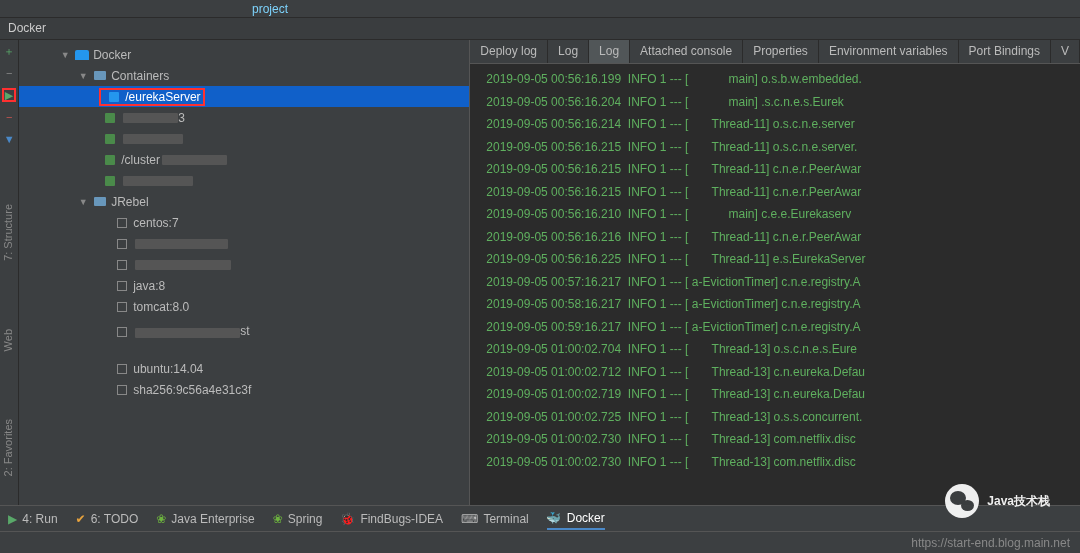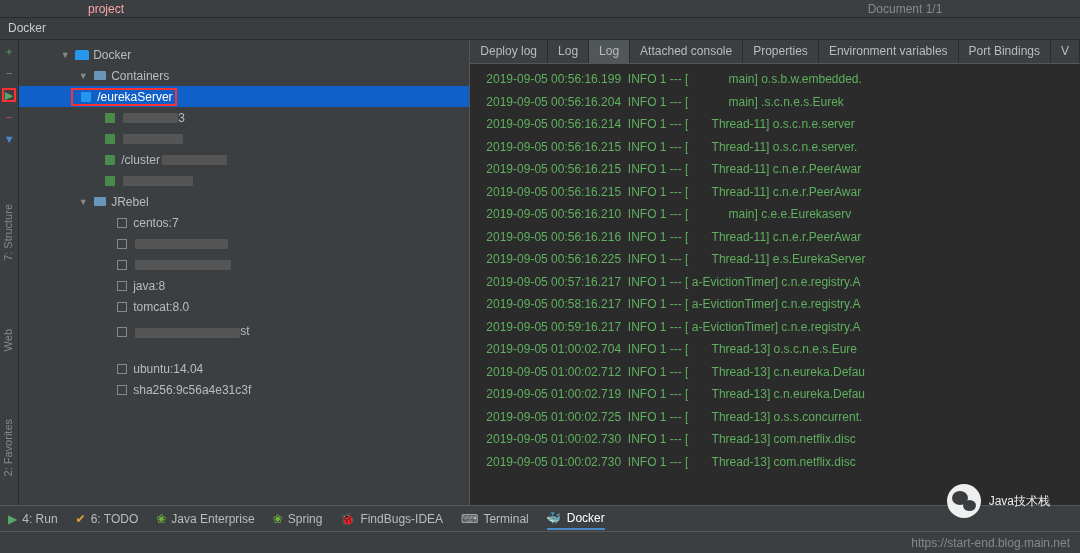--- a/index.html
+++ b/index.html
@@ -1,18 +1,18 @@
 <!DOCTYPE html>
 <html><head>
 <meta charset="utf-8">
 <style>
 * { margin:0; padding:0; box-sizing:border-box; font-family:"Segoe UI",Arial,sans-serif; font-size:12px; }
 body { background:#3c3f41; color:#bbbbbb; width:1080px; height:553px; overflow:hidden; position:relative; }
 .top-bar { height:18px; background:#3c3f41; display:flex; align-items:center; padding:0 8px; border-bottom:1px solid #2b2b2b; }
-.top-left { flex:0 0 280px; padding-left:80px; color:#fca5a5; }
+.top-left { flex:0 0 280px; padding-left:80px; color:#7dd3fc;text-align:right; }
 .top-right { flex:1; text-align:center; color:#888; padding-left:450px; }
 .panel-header { height:22px; background:#3a3d3f; color:#ccc; padding:3px 8px; border-bottom:1px solid #2b2b2b; font-weight:normal; }
 .main-area { display:flex; height:475px; }
 .left-rail { width:20px; background:#3c3f41; border-right:1px solid #2b2b2b; display:flex; flex-direction:column; align-items:center; padding-top:4px; gap:8px; }
 .rail-icon { width:14px; height:14px; display:flex; align-items:center; justify-content:center; font-size:11px; }
 .vertical-tabs { position:absolute; left:0; top:200px; width:20px; display:flex; flex-direction:column; gap:60px; }
 .vtab { writing-mode:vertical-rl; transform:rotate(180deg); color:#888; font-size:11px; white-space:nowrap; padding:4px 2px; }
 .red-box { border:2px solid #ff3030; }
 .tree-panel { width:470px; background:#3c3f41; padding:4px 0; overflow:hidden; }
 .tree-row { display:flex; align-items:center; height:21px; padding-left:8px; white-space:nowrap; cursor:default; }
@@ -28,38 +28,37 @@
 .log-panel { flex:1; background:#2b2b2b; display:flex; flex-direction:column; border-left:1px solid #555; }
 .tabs { display:flex; background:#3c3f41; height:24px; border-bottom:1px solid #555; }
 .tab { padding:4px 10px; color:#bbb; border-right:1px solid #2b2b2b; cursor:pointer; white-space:nowrap; }
 .tab.active { background:#515658; }
 .log-body { flex:1; padding:4px 6px; overflow:hidden; font-family:"Consolas","Courier New",monospace; font-size:12px; line-height:22.5px; color:#5fb05f; white-space:pre; }
 .log-line { display:block;margin-left:10px; }
 .bottom-bar { position:absolute; bottom:22px; left:0; right:0; height:26px; background:#3c3f41; border-top:1px solid #555; display:flex; align-items:center; padding:0 8px; gap:18px; }
 .btab { display:flex; align-items:center; gap:5px; color:#bbb; cursor:pointer; }
 .btab.active { color:#fff; border-bottom:2px solid #4a88c7; padding-bottom:3px; margin-bottom:-3px; }
 .status-bar { position:absolute; bottom:0; left:0; right:0; height:22px; background:#3c3f41; border-top:1px solid #555; display:flex; align-items:center; justify-content:flex-end; padding:0 10px; color:#888; font-size:11px; }
-.watermark { position:absolute; right:30px; bottom:35px; display:flex; align-items:center; gap:8px; color:#fff; font-size:22px; opacity:0.92; pointer-events:none; }
+.watermark { position:absolute; right:30px; bottom:35px; display:flex; align-items:center; gap:8px; color:#fff; font-size:22px; opacity:0.92; pointer-events:none;font-weight:bold; }
 .wechat { width:34px; height:34px; background:#fff; border-radius:50%; position:relative; }
 .wechat::before,.wechat::after{content:"";position:absolute;background:#3c3f41;border-radius:50%;}
 .wechat::before{width:16px;height:14px;left:5px;top:7px;}
 .wechat::after{width:13px;height:11px;right:5px;bottom:7px;}
 .green-tri { color:#59a869; font-size:12px; }
 .bug { color:#e8a33d; }
 .spring { color:#6db33f; }
 .fbug { color:#d9534f; }
 .term { color:#bbb; }
 .dock { color:#2496ed; }
 </style>
 </head>
 <body>
 
 <div class="top-bar">
   <div class="top-left">project</div>
-  <div class="top-right">Document 1/1</div>
 </div>
 
 <div class="panel-header">Docker</div>
 
 <div class="main-area">
   <div class="left-rail">
     <div class="rail-icon" style="color:#59a869">＋</div>
     <div class="rail-icon" style="color:#888">−</div>
     <div class="rail-icon red-box" style="color:#59a869;padding:2px;">▶</div>
     <div class="rail-icon" style="color:#c75450">−</div>
@@ -75,21 +74,21 @@
       <span>Docker</span>
     </div>
     <div class="tree-row" style="padding-left:58px">
       <span class="arrow">▼</span>
       <span class="tree-icon">
           <span class="folder"></span>
         </span>
       <span>Containers</span>
     </div>
     <div id="containers">
-        <div class="tree-row selected" style="padding-left: 52px;">
+        <div class="tree-row selected" style="padding-left: 80px;">
           <span class="red-box" style="display:flex;align-items:center;padding:0 2px;">
             <span class="tree-icon">
               <span class="container-i"></span>
             </span>
             <span>/eurekaServer</span>
           </span>
         </div>
         <div class="tree-row" style="padding-left: 80px;">
           <span class="tree-icon">
             <span class="container-run"></span>

